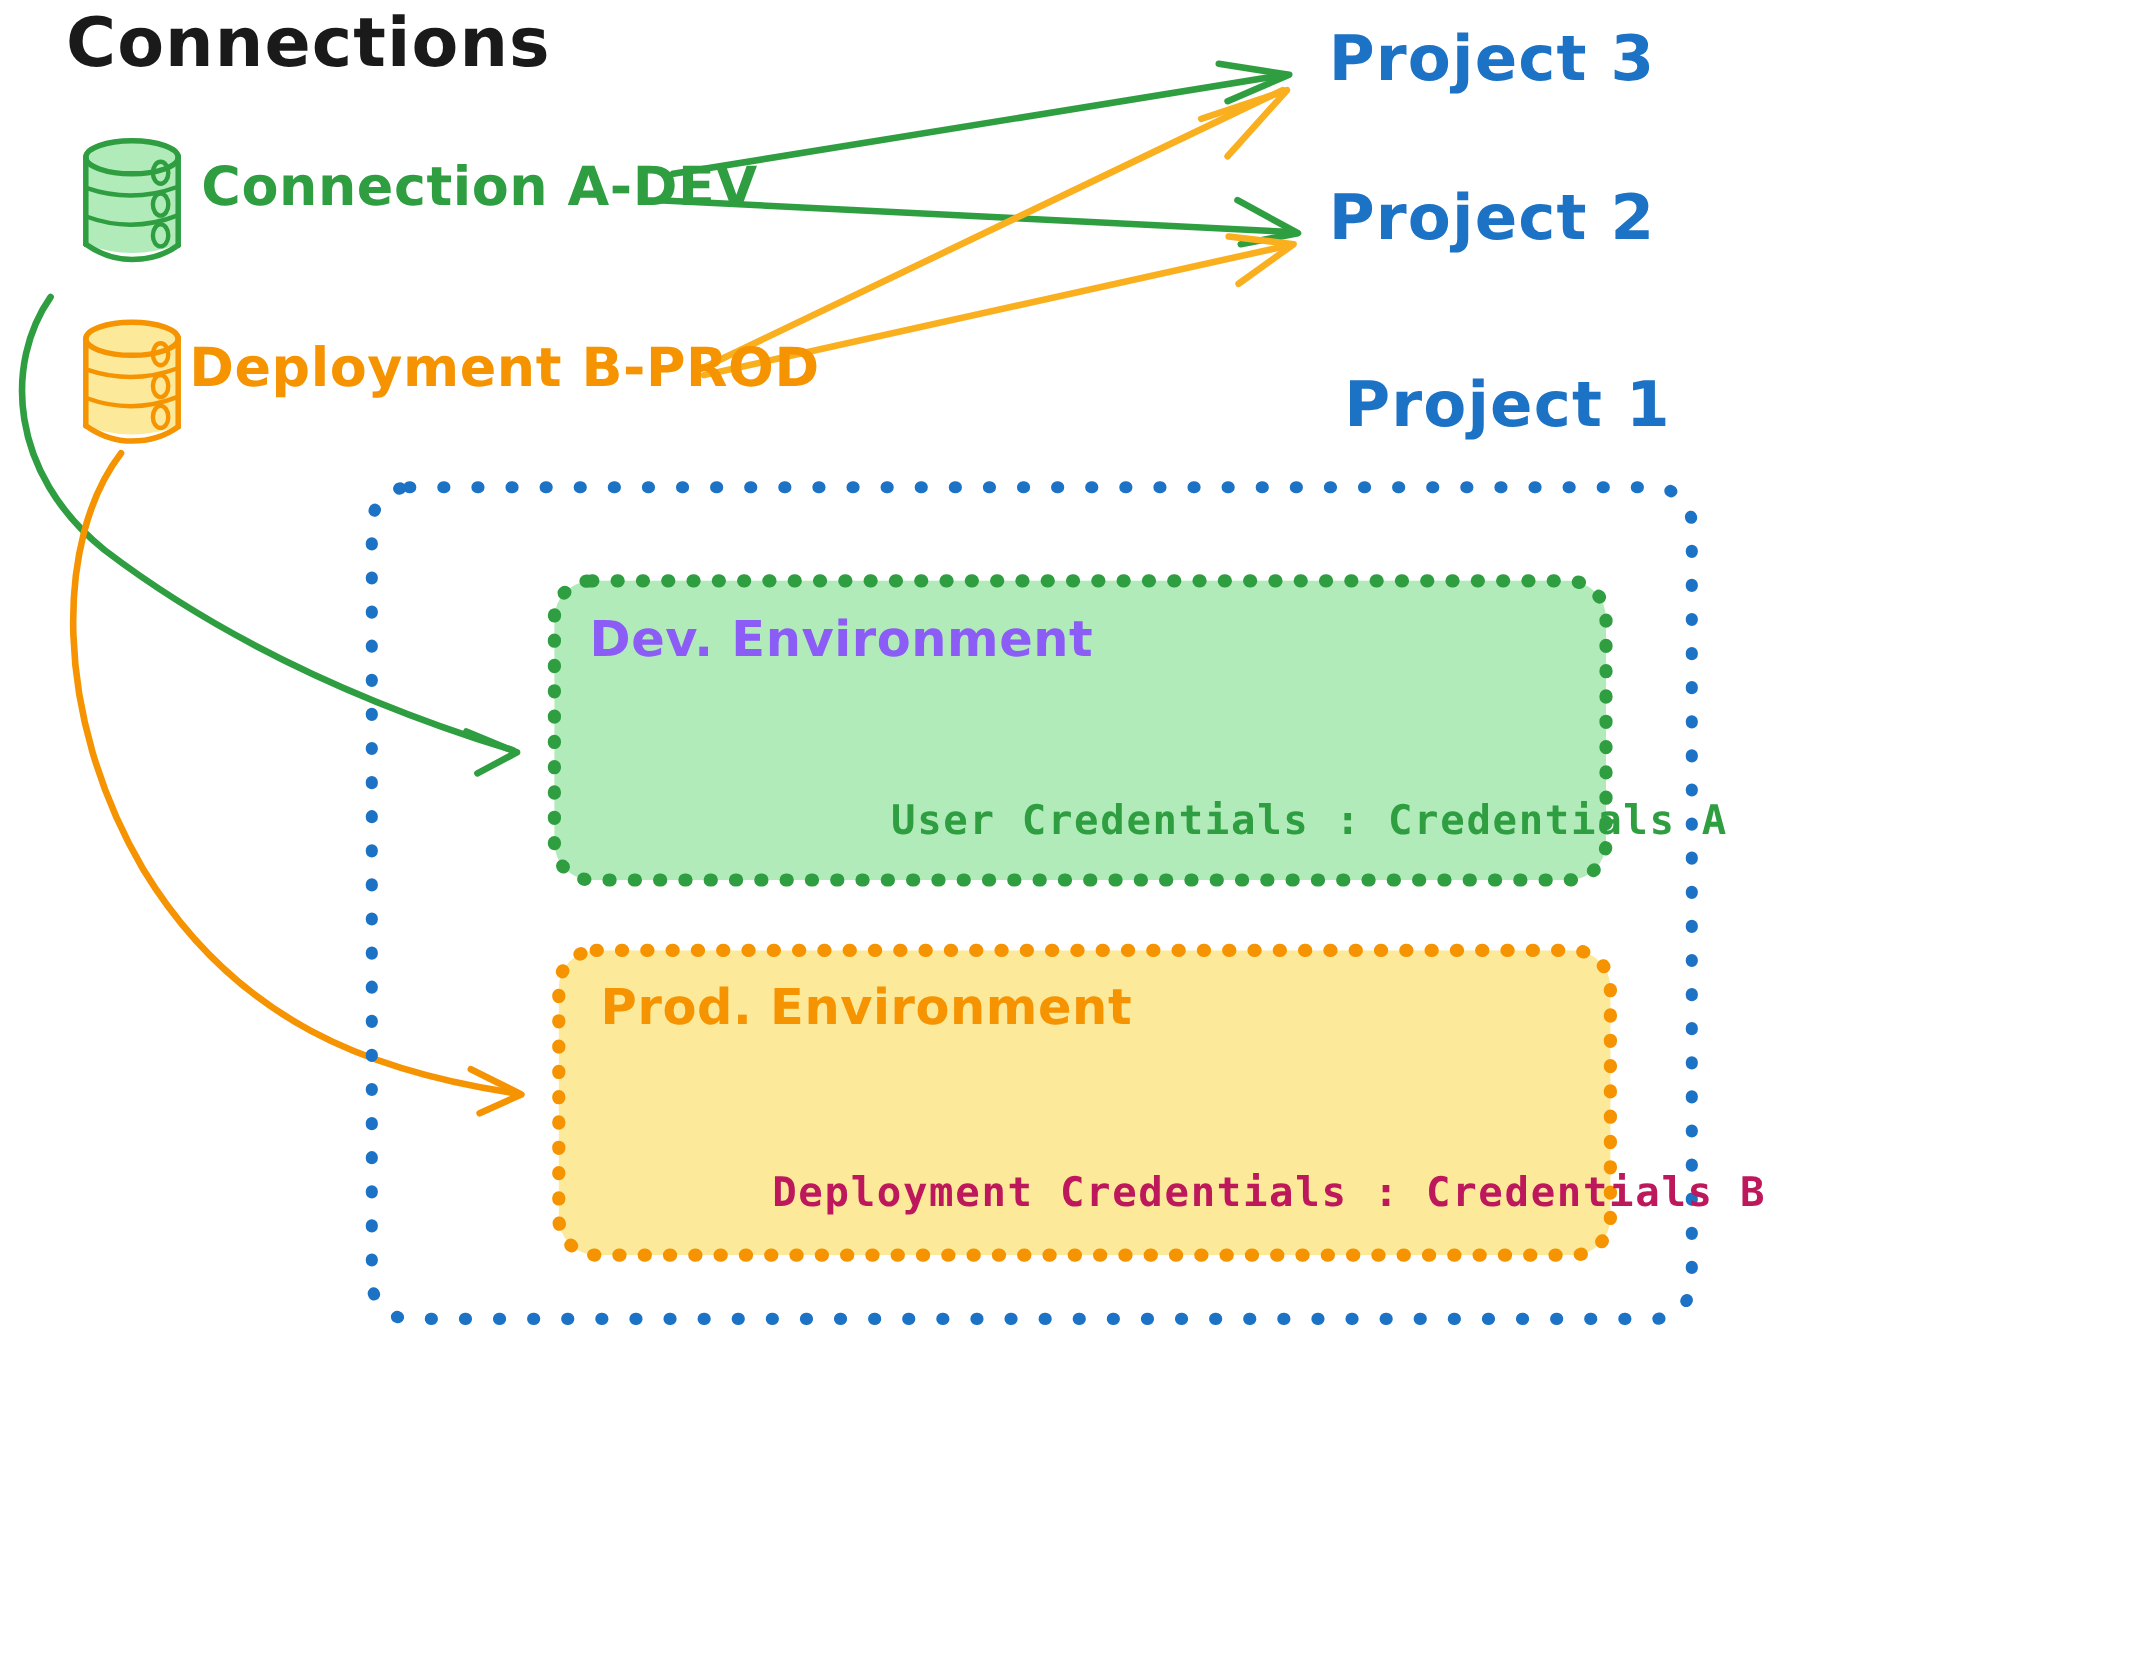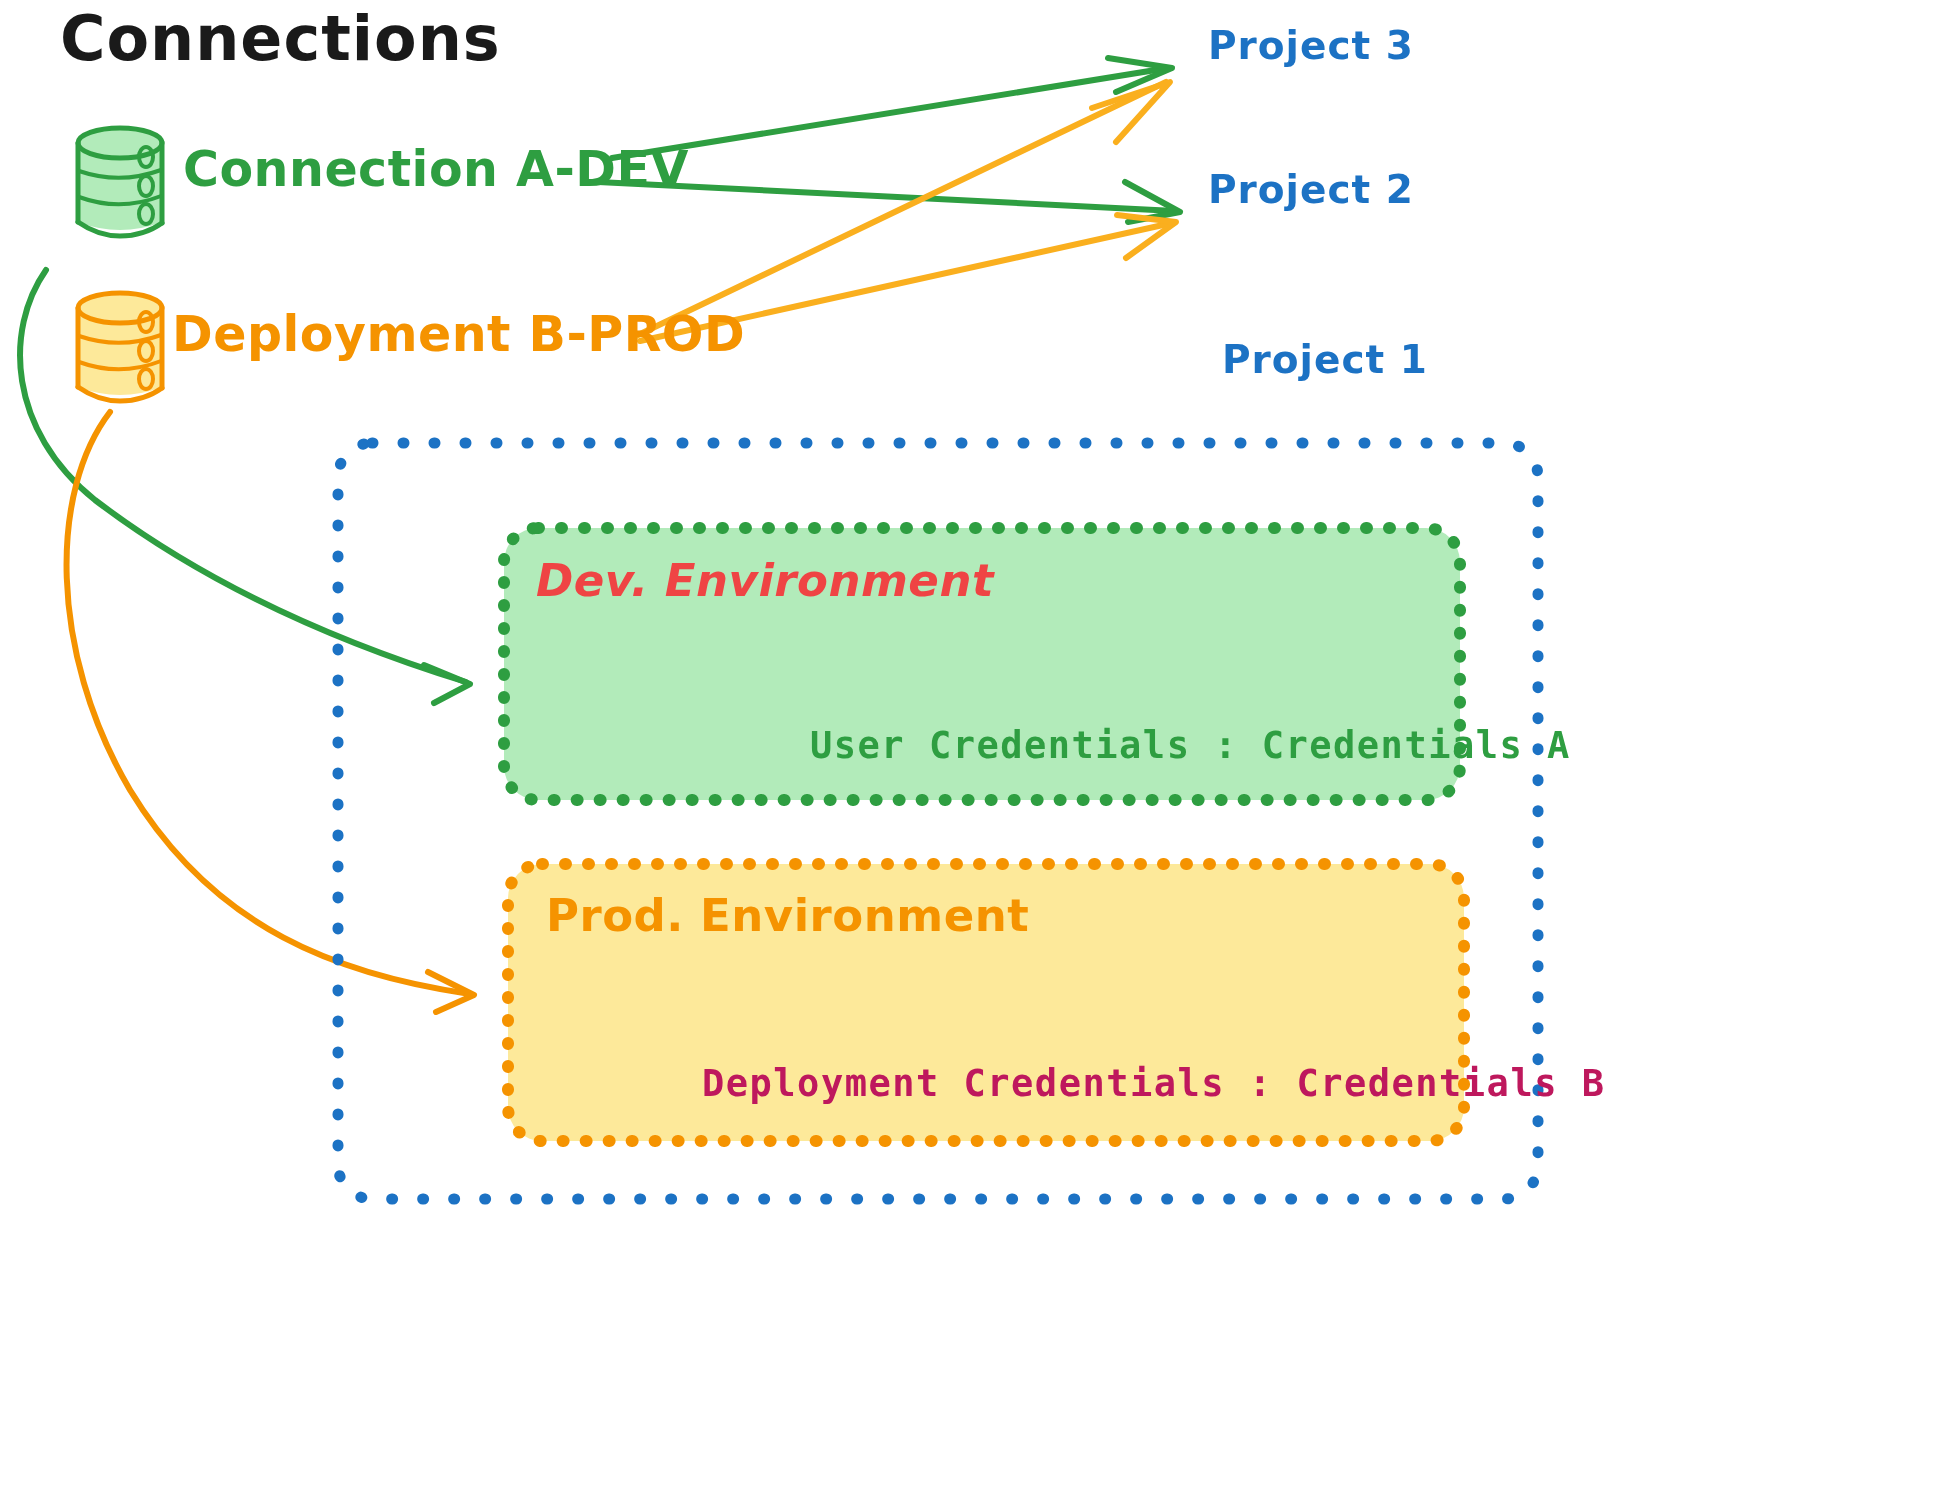--- a/index.html
+++ b/index.html
@@ -19,31 +19,31 @@
   }
   .conn-label{
     font-family:"DejaVu Sans",sans-serif;
     font-size:49px; font-weight:600; letter-spacing:.5px;
   }
   .conn-a{ left:183px; top:145px; color:#2E9E41; }
   .conn-b{ left:172px; top:310px; color:#F59300; }
 
   .project-label{
     font-family:"DejaVu Sans",sans-serif;
-    font-size:39px; font-weight:600; color:#1C72C4; letter-spacing:1px;
+    font-size:57px; font-weight:600; color:#1C72C4; letter-spacing:1px;
   }
   .p3{ left:1208px; top:26px; }
   .p2{ left:1208px; top:170px; }
   .p1{ left:1222px; top:340px; }
 
   .env-title{
     font-family:"DejaVu Sans",sans-serif;
     font-size:45px; font-weight:600; letter-spacing:.5px;
   }
-  .env-title.dev{ left:536px; top:558px; color:#ef4444;font-style:italic; }
+  .env-title.dev{ left:536px; top:558px; color:#8b5cf6; }
   .env-title.prod{ left:546px; top:893px; color:#F59300;text-align:right; }
 
   .cred{
     font-family:"DejaVu Sans Mono",monospace;
     font-size:37px; font-weight:600; letter-spacing:1.5px;
   }
   .cred.dev{ left:810px; top:727px; color:#2E9E41; }
   .cred.prod{ left:702px; top:1065px; color:#be185d; }
 </style>
 </head>

